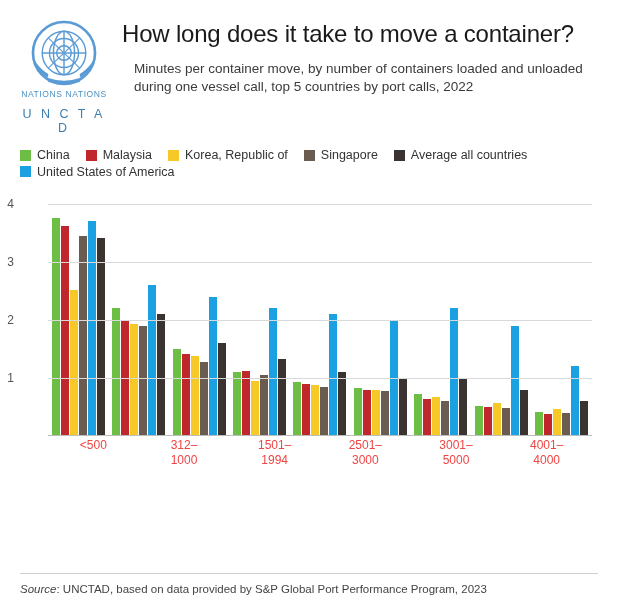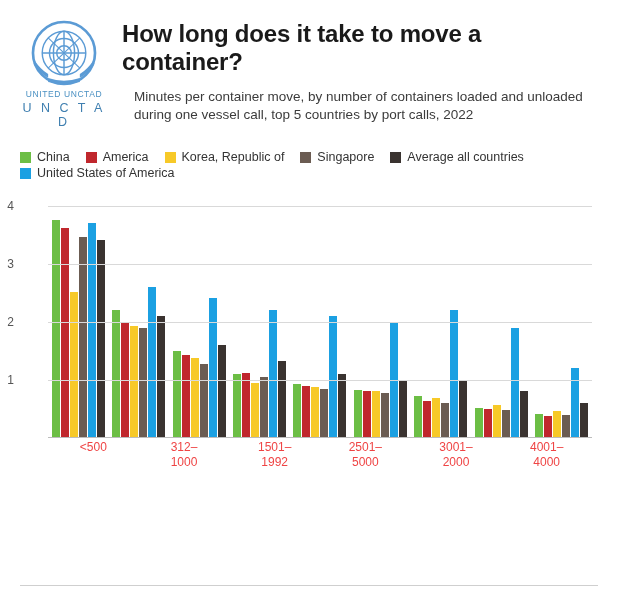--- a/index.html
+++ b/index.html
@@ -43,31 +43,31 @@
     font-size: 8.5px;
     letter-spacing: 0.6px;
     color: #4a90c2;
     margin-top: 3px;
     font-weight: 400;
   }
   .logo-unctad {
     font-size: 12.5px;
     letter-spacing: 3px;
     color: #3f7fb0;
-    margin-top: 2px;
+    margin-top: 8px;
     font-weight: 400;
   }
   .titles {
     flex: 1 1 auto;
     padding-top: 2px;
   }
   .chart-title {
     font-size: 24px;
     line-height: 1.16;
-    font-weight: bold;
+    font-weight: normal;
     color: #1a1a1a;
     margin: 0 0 10px 0;
     letter-spacing: -0.2px;
   }
   .chart-subtitle {
     font-size: 13.5px;
     line-height: 1.38;
     color: #3b3b3b;
     margin: 12px;
   }
@@ -201,37 +201,37 @@
         <circle cx="50" cy="50" r="11" fill="none" stroke="#5b9bd5" stroke-width="2.2"></circle>
         <ellipse cx="50" cy="50" rx="16" ry="33" fill="none" stroke="#5b9bd5" stroke-width="2.2"></ellipse>
         <line x1="50" y1="17" x2="50" y2="83" stroke="#5b9bd5" stroke-width="2.2"></line>
         <line x1="17" y1="50" x2="83" y2="50" stroke="#5b9bd5" stroke-width="2.2"></line>
         <line x1="26" y1="27" x2="74" y2="73" stroke="#5b9bd5" stroke-width="1.6"></line>
         <line x1="74" y1="27" x2="26" y2="73" stroke="#5b9bd5" stroke-width="1.6"></line>
         <path d="M6 62 Q14 74 26 82 L26 88 Q10 78 4 66 Z" fill="#5b9bd5"></path>
         <path d="M94 62 Q86 74 74 82 L74 88 Q90 78 96 66 Z" fill="#5b9bd5"></path>
         <path d="M26 88 Q50 96 74 88 L74 94 Q50 100 26 94 Z" fill="#5b9bd5"></path>
       </svg>
-      <div class="logo-un">UNITED UNCTAD</div>
+      <div class="logo-un">NATIONS NATIONS</div>
       <div class="logo-unctad">U N C T A D</div>
     </div>
     <div class="titles">
       <h1 class="chart-title">How long does it take to move a container?</h1>
       <p class="chart-subtitle">Minutes per container move, by number of containers loaded and unloaded during one vessel call, top 5 countries by port calls, 2022</p>
     </div>
   </div>
 
   <div class="legend">
       <div class="legend-item">
         <span class="legend-swatch" style="background: rgb(108, 190, 69);"></span>
         <span>China</span>
       </div>
       <div class="legend-item">
         <span class="legend-swatch" style="background: rgb(192, 39, 45);"></span>
-        <span>America</span>
+        <span>Malaysia</span>
       </div>
       <div class="legend-item">
         <span class="legend-swatch" style="background: rgb(247, 201, 40);"></span>
         <span>Korea, Republic of</span>
       </div>
       <div class="legend-item">
         <span class="legend-swatch" style="background: rgb(107, 92, 82);"></span>
         <span>Singapore</span>
       </div>
       <div class="legend-item">
@@ -329,38 +329,41 @@
     <div class="xlabels">
         <div class="xlabel">
           <div>&lt;500</div>
         </div>
         <div class="xlabel">
           <div>312–</div>
           <div>1000</div>
         </div>
         <div class="xlabel">
           <div>1501–</div>
-          <div>1992</div>
+          <div>1994</div>
         </div>
         <div class="xlabel">
           <div>2501–</div>
+          <div>3000</div>
+        </div>
+        <div class="xlabel">
+          <div>3001–</div>
           <div>5000</div>
-        </div>
-        <div class="xlabel">
-          <div>3001–</div>
-          <div>2000</div>
         </div>
         <div class="xlabel">
           <div>4001–</div>
           <div>4000</div>
         </div>
       </div>
   <div class="ytick" style="top: calc(61.9683%); left: -28px; position: absolute;">1</div>
       <div class="ytick" style="top: calc(42.6032%); left: -28px; position: absolute;">2</div>
       <div class="ytick" style="top: calc(23.2381%); left: -28px; position: absolute;">3</div>
       <div class="ytick" style="top: calc(3.87302%); left: -28px; position: absolute;">4</div>
     </div>
 
   <div class="footer">
     <div class="footer-rule"></div>
+    <div class="source">
+      <em>Source</em><span>: UNCTAD, based on data provided by S&amp;P Global Port Performance Program, 2023</span>
+    </div>
   </div>
 
 </div>
 
 </body></html>

